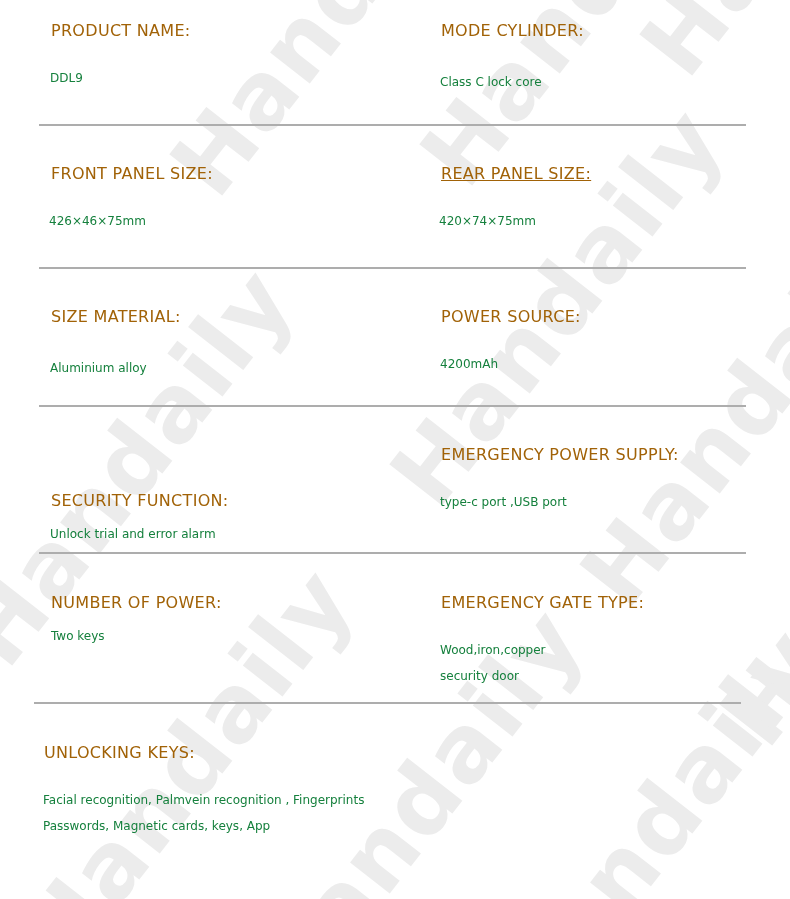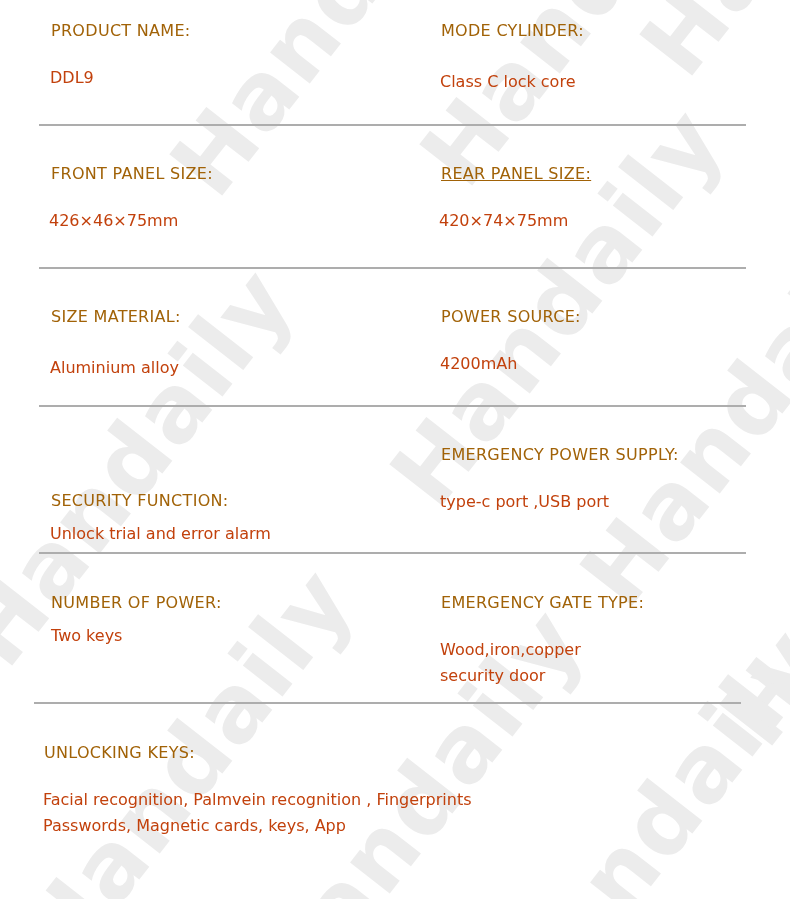--- a/index.html
+++ b/index.html
@@ -12,21 +12,21 @@
     .wm {
       position: absolute; font-family: "DejaVu Sans", sans-serif; font-weight: bold;
       font-size: 92px; color: #ececec; transform: rotate(-52deg); transform-origin: left top;
       white-space: nowrap; letter-spacing: 2px;
     }
     .cell { position: absolute; z-index: 1; }
     .label {
       position: absolute; font-size: 16px; color: #a16207; letter-spacing: 0.3px; white-space: nowrap;
     }
     .value {
-      position: absolute; font-size: 16px; color: #c2410c; white-space: nowrap; line-height: 26px;
+      position: absolute; font-size: 12px; color: #15803d; white-space: nowrap; line-height: 26px;
     }
     .divider { position: absolute; height: 2px; background: #adadad; z-index: 1; }
   </style>
 </head>
 <body>
 
 <div class="watermark-layer">
   <div class="wm" style="left:150px; top:150px;">Handaily</div>
   <div class="wm" style="left:400px; top:140px;">Handaily</div>
   <div class="wm" style="left:620px; top:30px;">Handaily</div>

